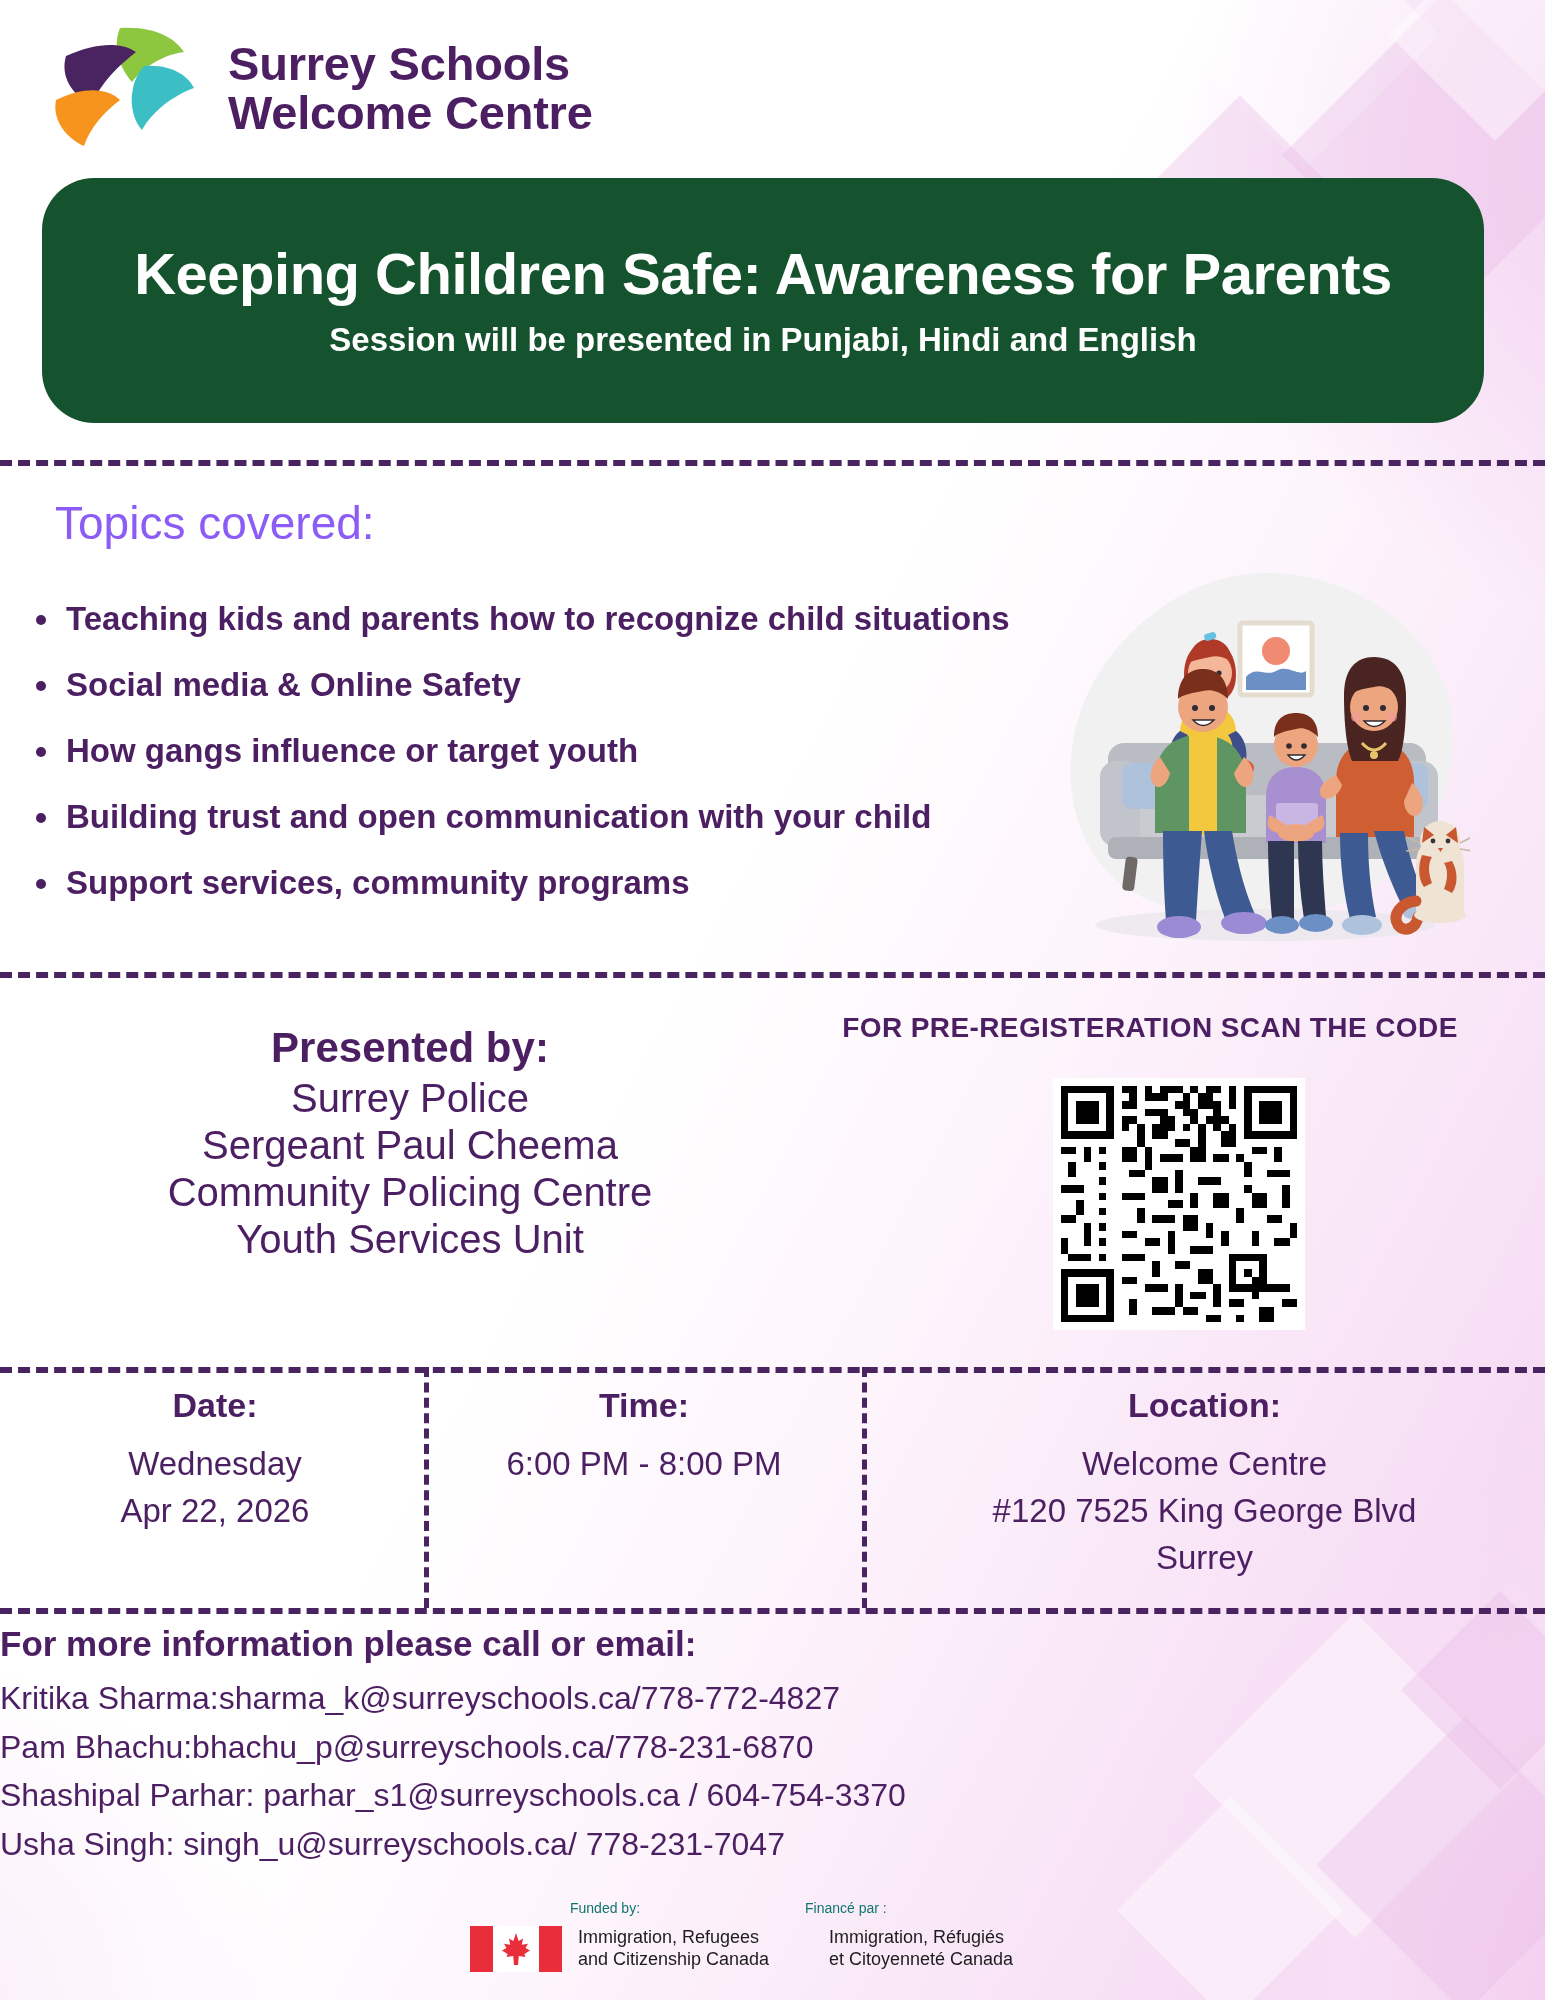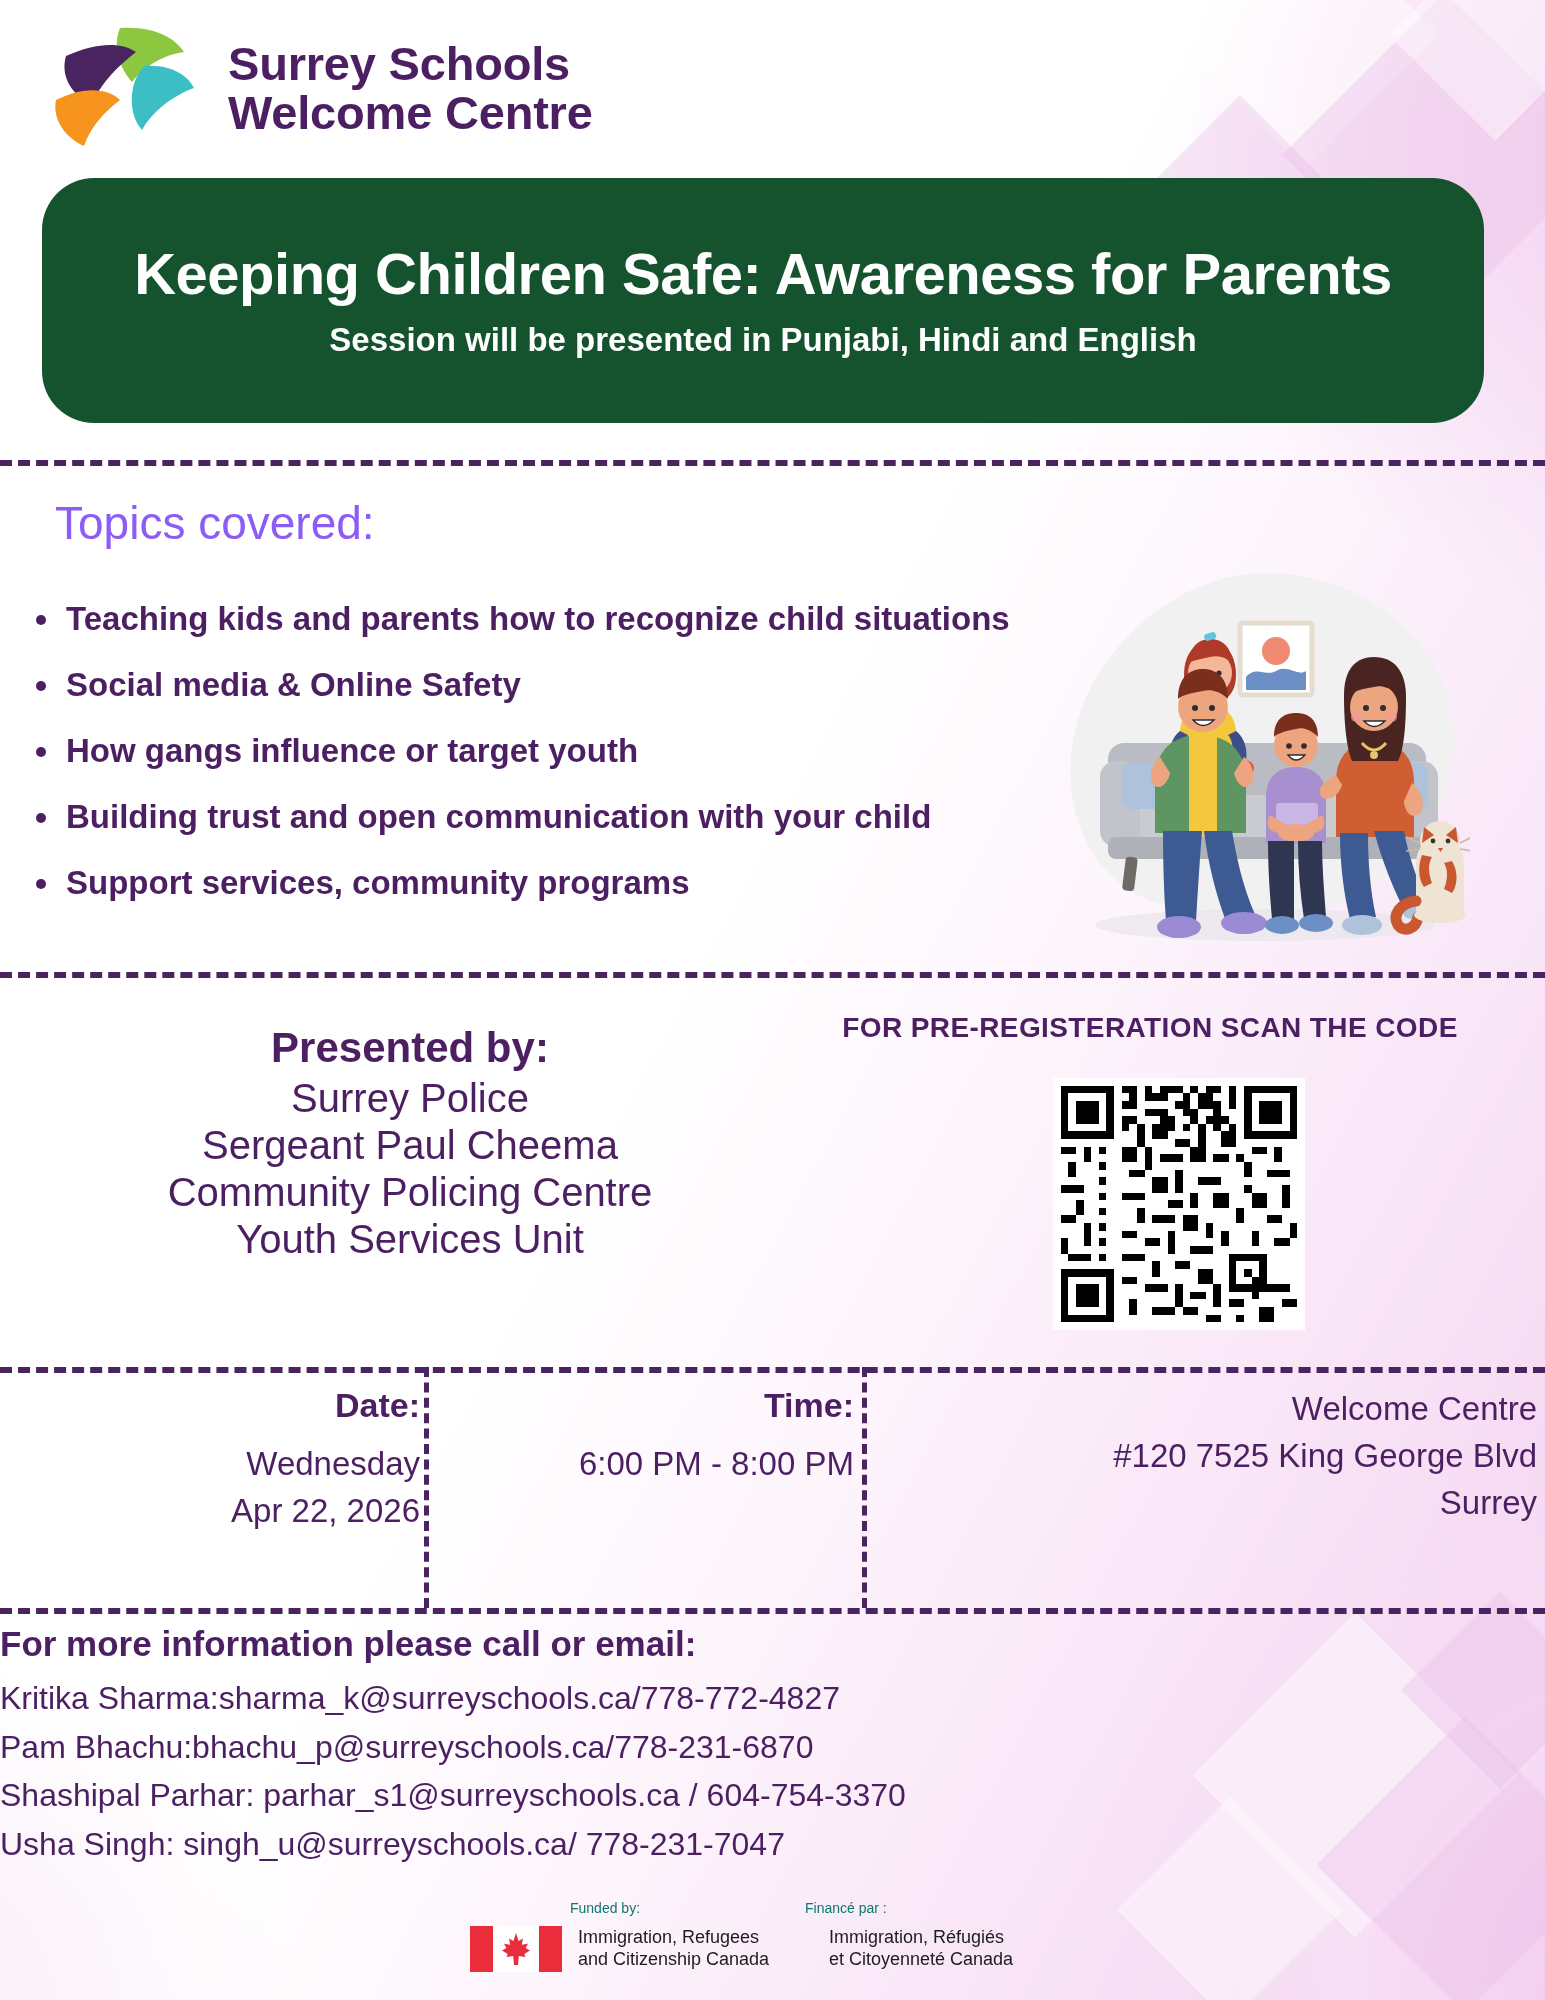--- a/index.html
+++ b/index.html
@@ -171,21 +171,21 @@
     position: absolute;
     left: 1053px; top: 1078px;
     width: 252px; height: 252px;
     background: #ffffff;
   }
 
   
   .dtl-col {
     position: absolute;
     top: 1386px;
-    text-align: right;
+    text-align: center;
     color: #4C1F63;
   }
   #col-date { left: 10px;  width: 410px; }
   #col-time { left: 434px; width: 420px; }
   #col-loc  { left: 872px; width: 665px; }
   .dtl-label { font-size: 34px; font-weight: bold; margin-bottom: 16px; }
   .dtl-line  { font-size: 33px; line-height: 1.42; }
 
   
   #contact-block {
@@ -516,20 +516,21 @@
   <div class="dtl-col" id="col-date">
     <div class="dtl-label">Date:</div>
     <div class="dtl-line">Wednesday</div>
     <div class="dtl-line">Apr 22, 2026</div>
   </div>
   <div class="dtl-col" id="col-time">
     <div class="dtl-label">Time:</div>
     <div class="dtl-line">6:00 PM - 8:00 PM</div>
   </div>
   <div class="dtl-col" id="col-loc">
+    <div class="dtl-label">Location:</div>
     <div class="dtl-line">Welcome Centre</div>
     <div class="dtl-line">#120 7525 King George Blvd</div>
     <div class="dtl-line">Surrey</div>
   </div>
 
   <div id="contact-block">
     <div id="contact-heading">For more information please call or email:</div>
     <div class="contact-line">Kritika Sharma:sharma_k@surreyschools.ca/778-772-4827</div>
     <div class="contact-line">Pam Bhachu:bhachu_p@surreyschools.ca/778-231-6870</div>
     <div class="contact-line">Shashipal Parhar: parhar_s1@surreyschools.ca / 604-754-3370</div>

